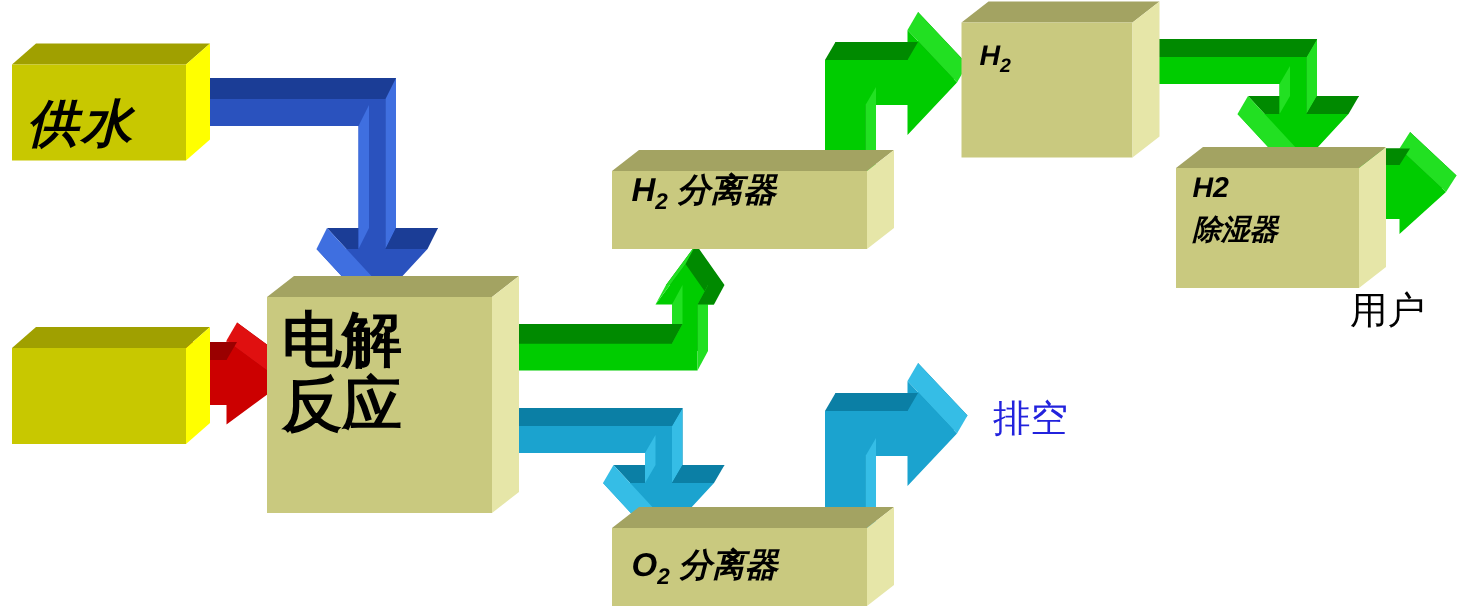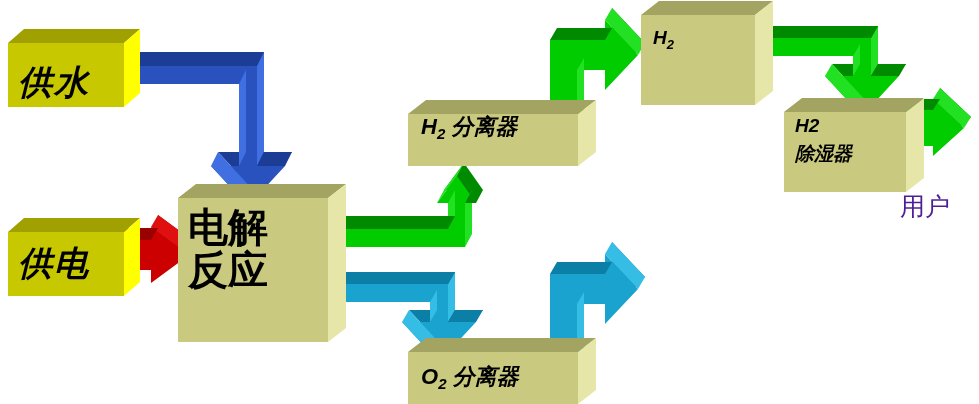--- a/index.html
+++ b/index.html
@@ -8,21 +8,21 @@
   #stage svg{position:absolute;left:0;top:0;}
   .lbl{position:absolute;color:#000000;font-weight:bold;font-style:italic;white-space:nowrap;}
   .lbl.yellow-box-text{font-size:34px;letter-spacing:2px;}
   .lbl.core-text{font-size:40px;font-style:normal;line-height:1.08;text-align:left;}
   .lbl.box-text{font-size:22px;}
   .lbl.box-text .sub{font-size:15px;vertical-align:sub;}
   .lbl.box-text-2l{font-size:19px;line-height:1.9;}
   .lbl.box-text-2l .sub{font-size:13px;vertical-align:sub;}
   .lbl.plain{font-style:normal;font-weight:normal;font-size:25px;}
   .lbl.vent{color:#2222dd;}
-  .lbl.user{color:#4c1d95;}
+  .lbl.user{color:#000000;}
 </style>
 </head>
 <body>
 
 <div id="stage">
 
   <svg width="979" height="404" viewBox="0 0 979 404">
 
     <g>
       <polygon points="120,52 264,52 264,152 292,152 255,192 218,152 246,152 246,70 120,70" fill="#1b3d96"></polygon>
@@ -132,36 +132,36 @@
     <g>
       <polygon points="408,352 578,352 596,338 426,338" fill="#a3a362"></polygon>
       <rect x="408" y="352" width="170" height="52" fill="#c9c97f"></rect>
       <polygon points="578,352 596,338 596,390 578,404" fill="#e6e6a8"></polygon>
     </g>
 
   </svg>
 
   <div class="lbl yellow-box-text" style="left:18px;top:60px;">供水</div>
 
-  <div class="lbl yellow-box-text" style="left:18px;top:241px;">供电</div>
 
   <div class="lbl core-text" style="left:188px;top:206px;width:130px;">
     <div>电解</div>
     <div>反应</div>
   </div>
 
   <div class="lbl box-text" style="left:421px;top:112px;"><span>H</span><span class="sub">2</span><span> 分离器</span></div>
 
   <div class="lbl box-text-2l" style="left:653px;top:20px;">
     <div><span>H</span><span class="sub">2</span></div>
   </div>
 
   <div class="lbl box-text-2l" style="left:795px;top:112px;line-height:1.45;">
     <div>H2</div>
     <div>除湿器</div>
   </div>
 
   <div class="lbl box-text" style="left:421px;top:362px;"><span>O</span><span class="sub">2</span><span> 分离器</span></div>
 
+  <div class="lbl plain vent" style="left:662px;top:262px;">排空</div>
 
   <div class="lbl plain user" style="left:900px;top:190px;">用户</div>
 
 </div>
 
 </body></html>

